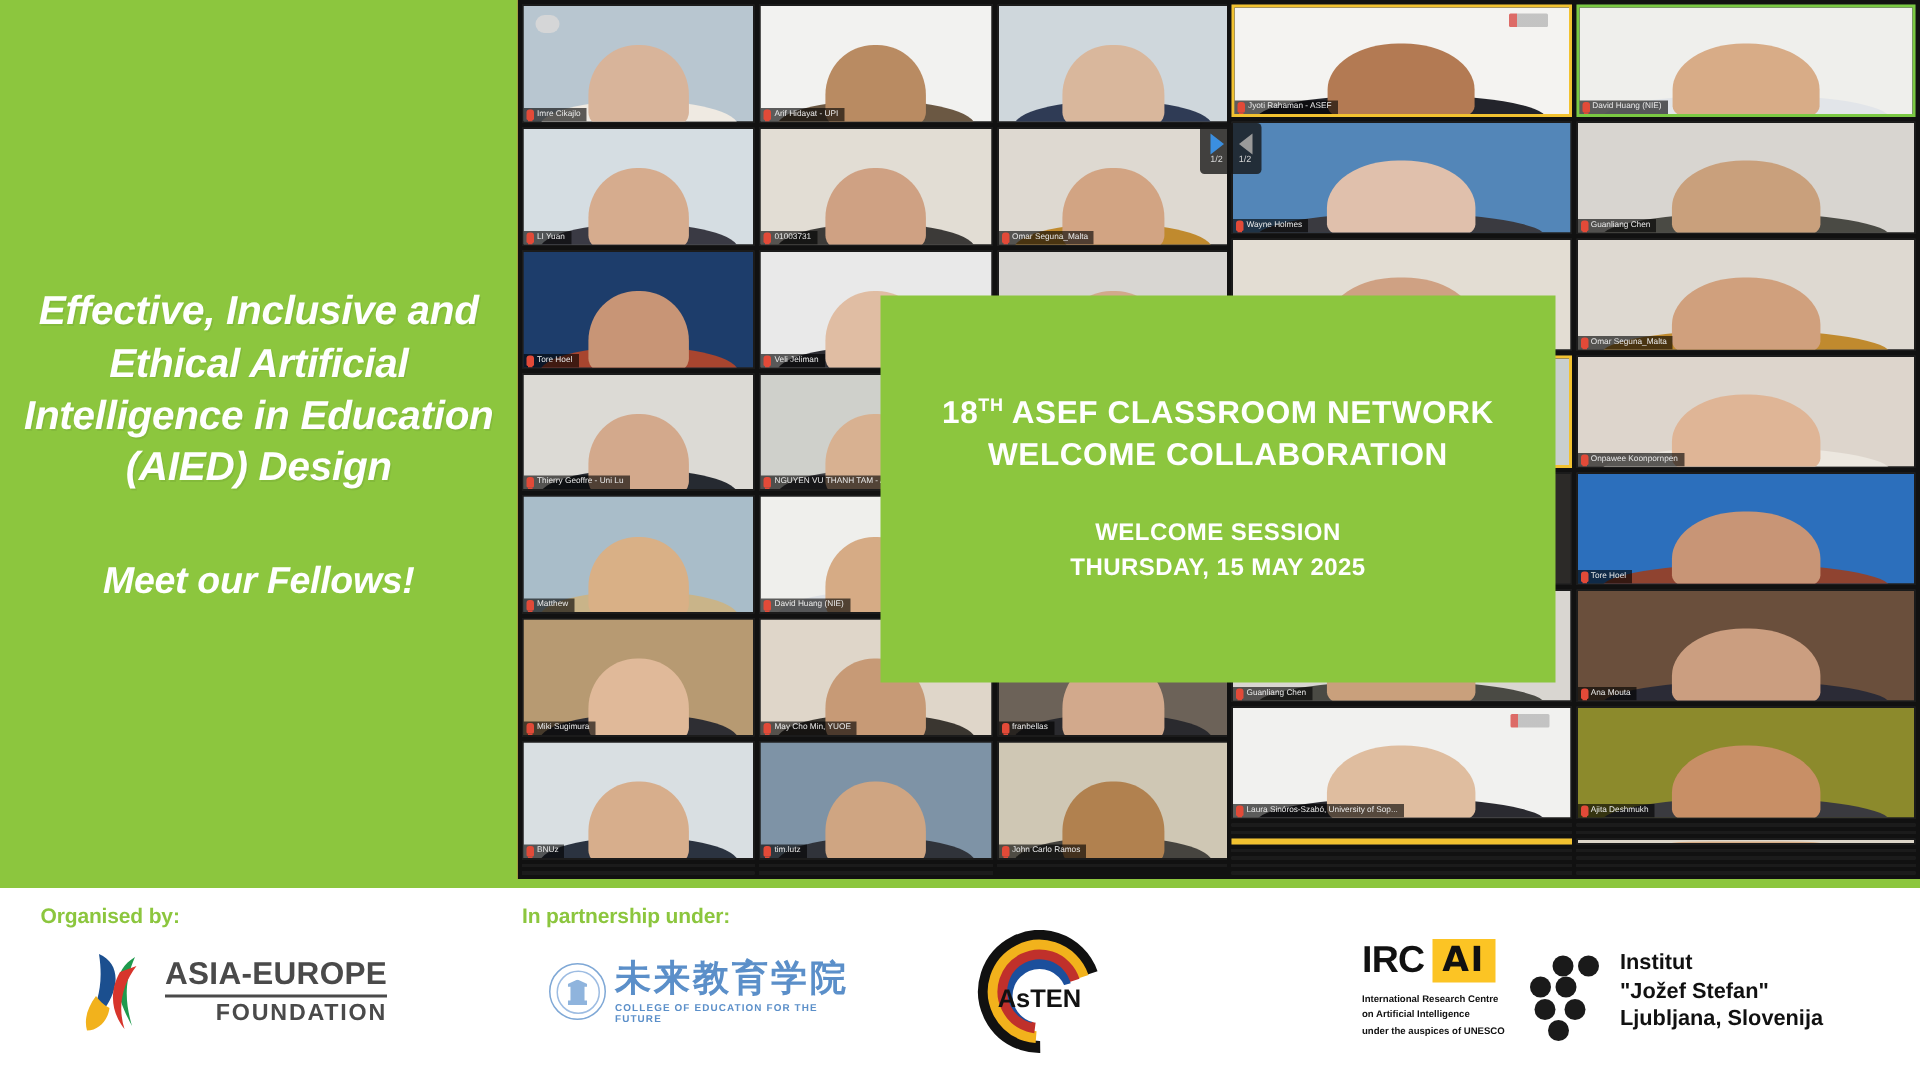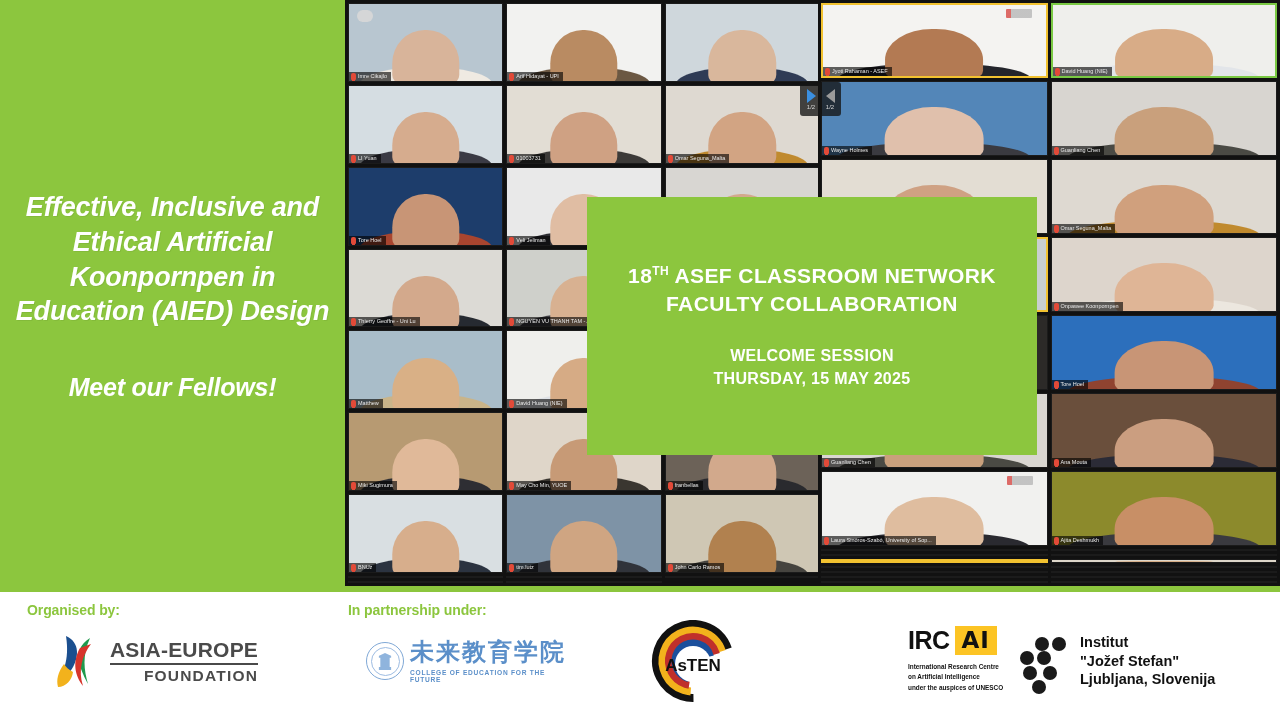--- a/index.html
+++ b/index.html
@@ -307,21 +307,21 @@
     background: #1a1a1a; border-radius: 50%;
   }
   .ijs-text { color: #111; font-size: 14.5px; font-weight: bold; line-height: 1.28; }
 </style>
 </head>
 <body>
 
 <div class="stage">
 
   <div class="left-panel">
-    <div class="headline">Effective, Inclusive and Ethical Artificial Koonpornpen in Education (AIED) Design</div>
+    <div class="headline">Effective, Inclusive and Ethical Artificial Intelligence in Education (AIED) Design</div>
     <div class="subline">Meet our Fellows!</div>
   </div>
 
   <div class="video-area">
 
     <div class="zoom-window win-a">
       <div class="grid grid-a">
           <div class="tile">
             <div class="scene" style="background: rgb(184, 198, 208);"></div>
             <div class="shoulders" style="background: rgb(239, 234, 226);"></div>
@@ -762,21 +762,21 @@
         </div>
       <div class="pager prev">
         <span class="tri"></span>
         <span class="pg">1/2</span>
       </div>
     </div>
 
     <div class="center-overlay" style="left:242px; top:197px;">
       <div class="ov-title">
         <span>18</span><sup>TH</sup><span> ASEF CLASSROOM NETWORK</span>
-        <div>FACULTY COLLABORATION</div>
+        <div>WELCOME COLLABORATION</div>
       </div>
       <div class="ov-sub">
         <div>WELCOME SESSION</div>
         <div>THURSDAY, 15 MAY 2025</div>
       </div>
     </div>
   </div>
 
   <div class="green-rule"></div>
 

